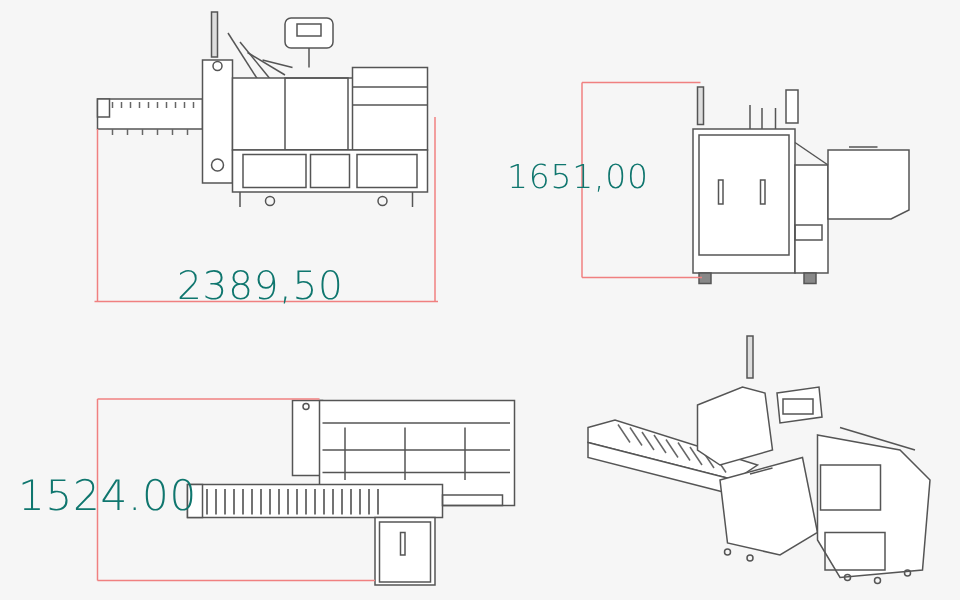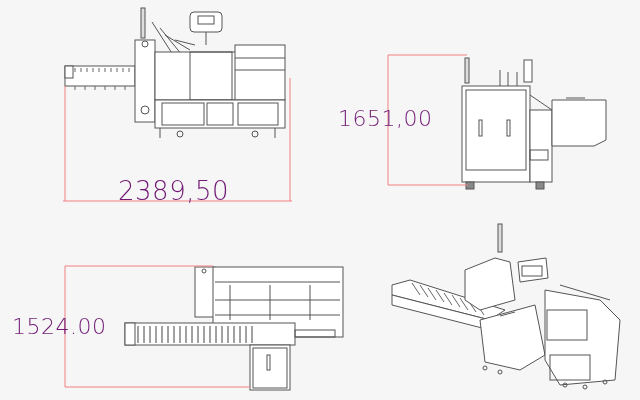--- a/index.html
+++ b/index.html
@@ -1,17 +1,17 @@
 <!DOCTYPE html>
 <html><head>
 <meta charset="utf-8">
 <style>
   html,body{margin:0;padding:0;}
   body{width:640px;height:400px;background:#f6f6f6;overflow:hidden;position:relative;font-family:"DejaVu Sans",sans-serif;}
-  .dim{position:absolute;color:#701a75;font-family:"DejaVu Sans",sans-serif;font-weight:200;letter-spacing:0.5px;}
+  .dim{position:absolute;color:#0f766e;font-family:"DejaVu Sans",sans-serif;font-weight:200;letter-spacing:0.5px;}
   svg{position:absolute;left:0;top:0;}
 </style>
 </head>
 <body>
 
 <svg width="640" height="400" viewBox="0 0 640 400">
 
   <g stroke="#555" fill="none" stroke-width="1">
 
     <rect x="65" y="66" width="70" height="20" fill="#fff"></rect>
@@ -168,13 +168,13 @@
     <circle cx="485" cy="368" r="2"></circle>
       <circle cx="500" cy="372" r="2"></circle>
     <circle cx="565" cy="385" r="2"></circle>
       <circle cx="585" cy="387" r="2"></circle>
       <circle cx="605" cy="382" r="2"></circle>
   </g>
 </svg>
 
 <div class="dim" style="left:118px;top:176px;font-size:26px;">2389,50</div>
 <div class="dim" style="left:338px;top:106px;font-size:22px;">1651,00</div>
-<div class="dim" style="left:12px;top:314px;font-size:22px;">1524.00</div>
+<div class="dim" style="left:12px;top:314px;font-size:28px;">1524.00</div>
 
 </body></html>

